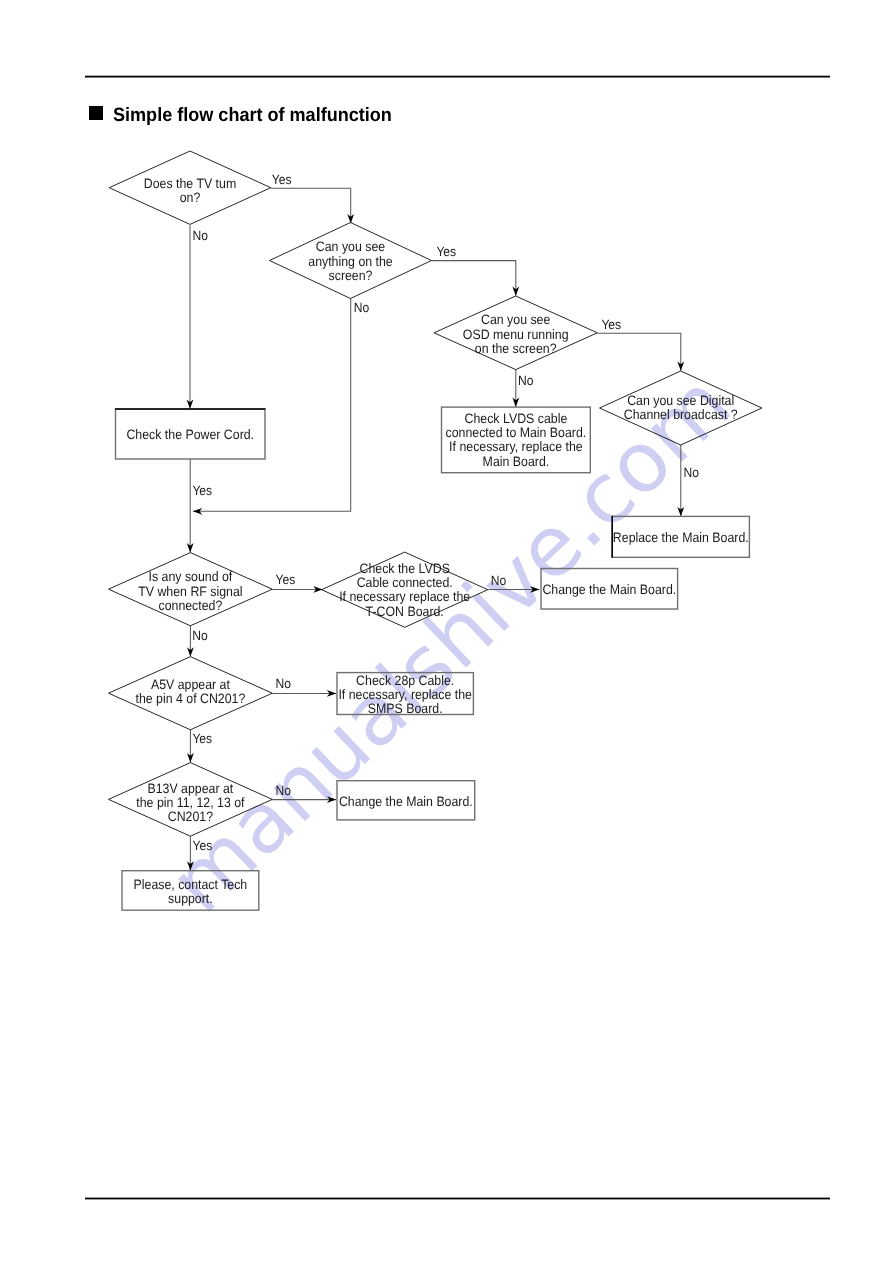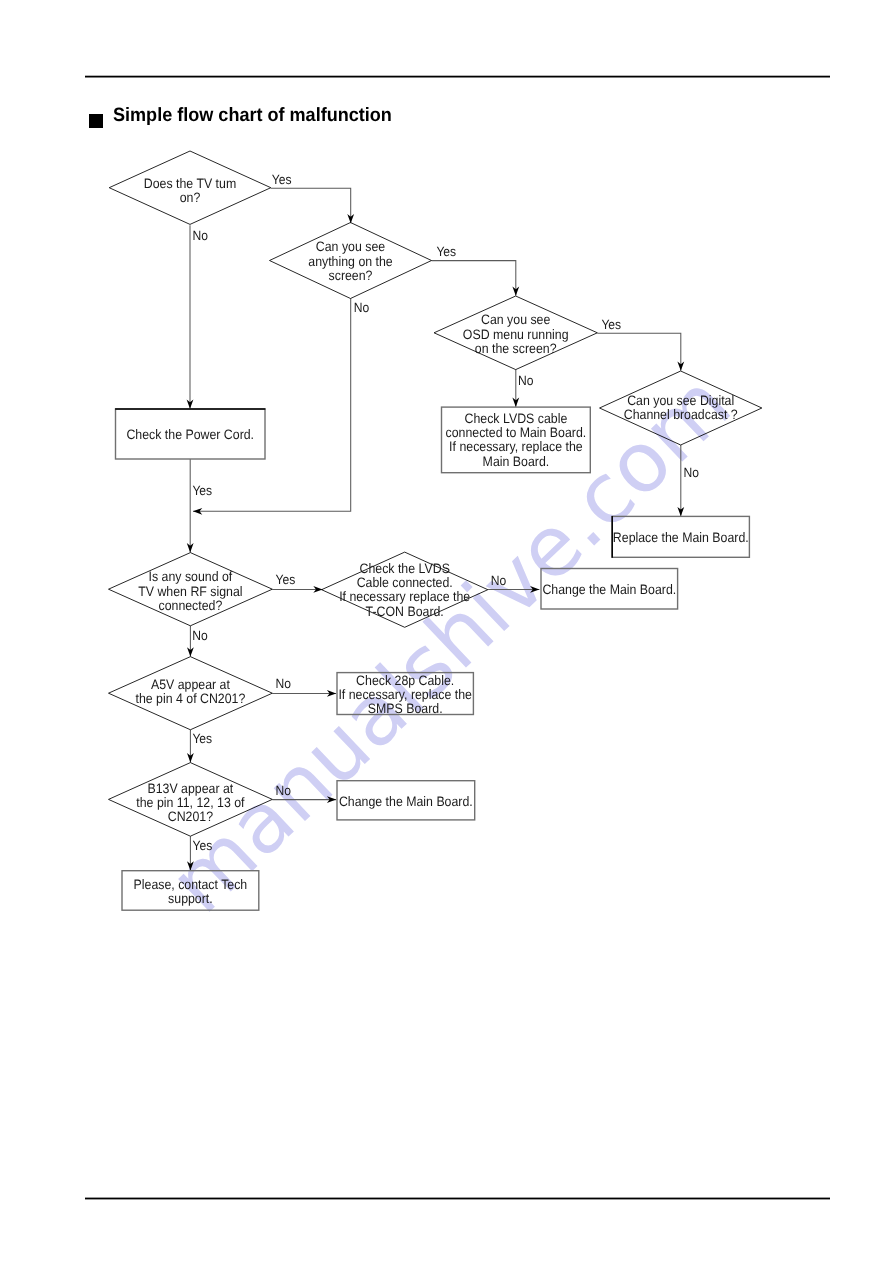--- a/index.html
+++ b/index.html
@@ -6,21 +6,21 @@
   html,body{margin:0;padding:0;background:#fff;}
   *{-webkit-font-smoothing:antialiased;text-rendering:geometricPrecision;}
   body{
     width:893px;height:1263px;overflow:hidden;
     font-family:"Liberation Sans",sans-serif;position:relative;
   }
   #page{position:absolute;left:0;top:0;width:893px;height:1263px;background:#fff;}
   svg#rules{position:absolute;left:0;top:0;width:893px;height:1263px;}
   #rule-top{top:75.6px;height:1.8px;}
   #rule-bottom{top:1197.6px;height:1.8px;}
-  #heading{position:absolute;left:89px;top:104.8px;display:flex;align-items:flex-end;gap:10.2px;}
+  #heading{position:absolute;left:89px;top:104.8px;display:flex;align-items:flex-start;gap:10.2px;}
   #heading .bullet{width:14px;height:14px;background:#000;display:block;position:relative;top:1.2px;}
   #heading .htext{font-size:19.2px;font-weight:bold;color:#000;white-space:nowrap;
     display:inline-block;transform:scaleX(0.941);transform-origin:left center;}
   svg#flow{position:absolute;left:0;top:0;width:893px;height:1263px;}
   svg#flow .sh{fill:none;stroke:#000;stroke-width:0.85;}
   svg#flow .bx{fill:none;stroke:#707070;stroke-width:1.4;}
   svg#flow .ln{fill:none;stroke:#5a5a5a;stroke-width:1.05;stroke-linecap:butt;}
   svg#flow .ah{fill:#000;stroke:none;}
   svg#flow text{font-family:"Liberation Sans",sans-serif;fill:#1b1b1b;}
   svg#wm{position:absolute;left:0;top:0;width:893px;height:1263px;pointer-events:none;}

